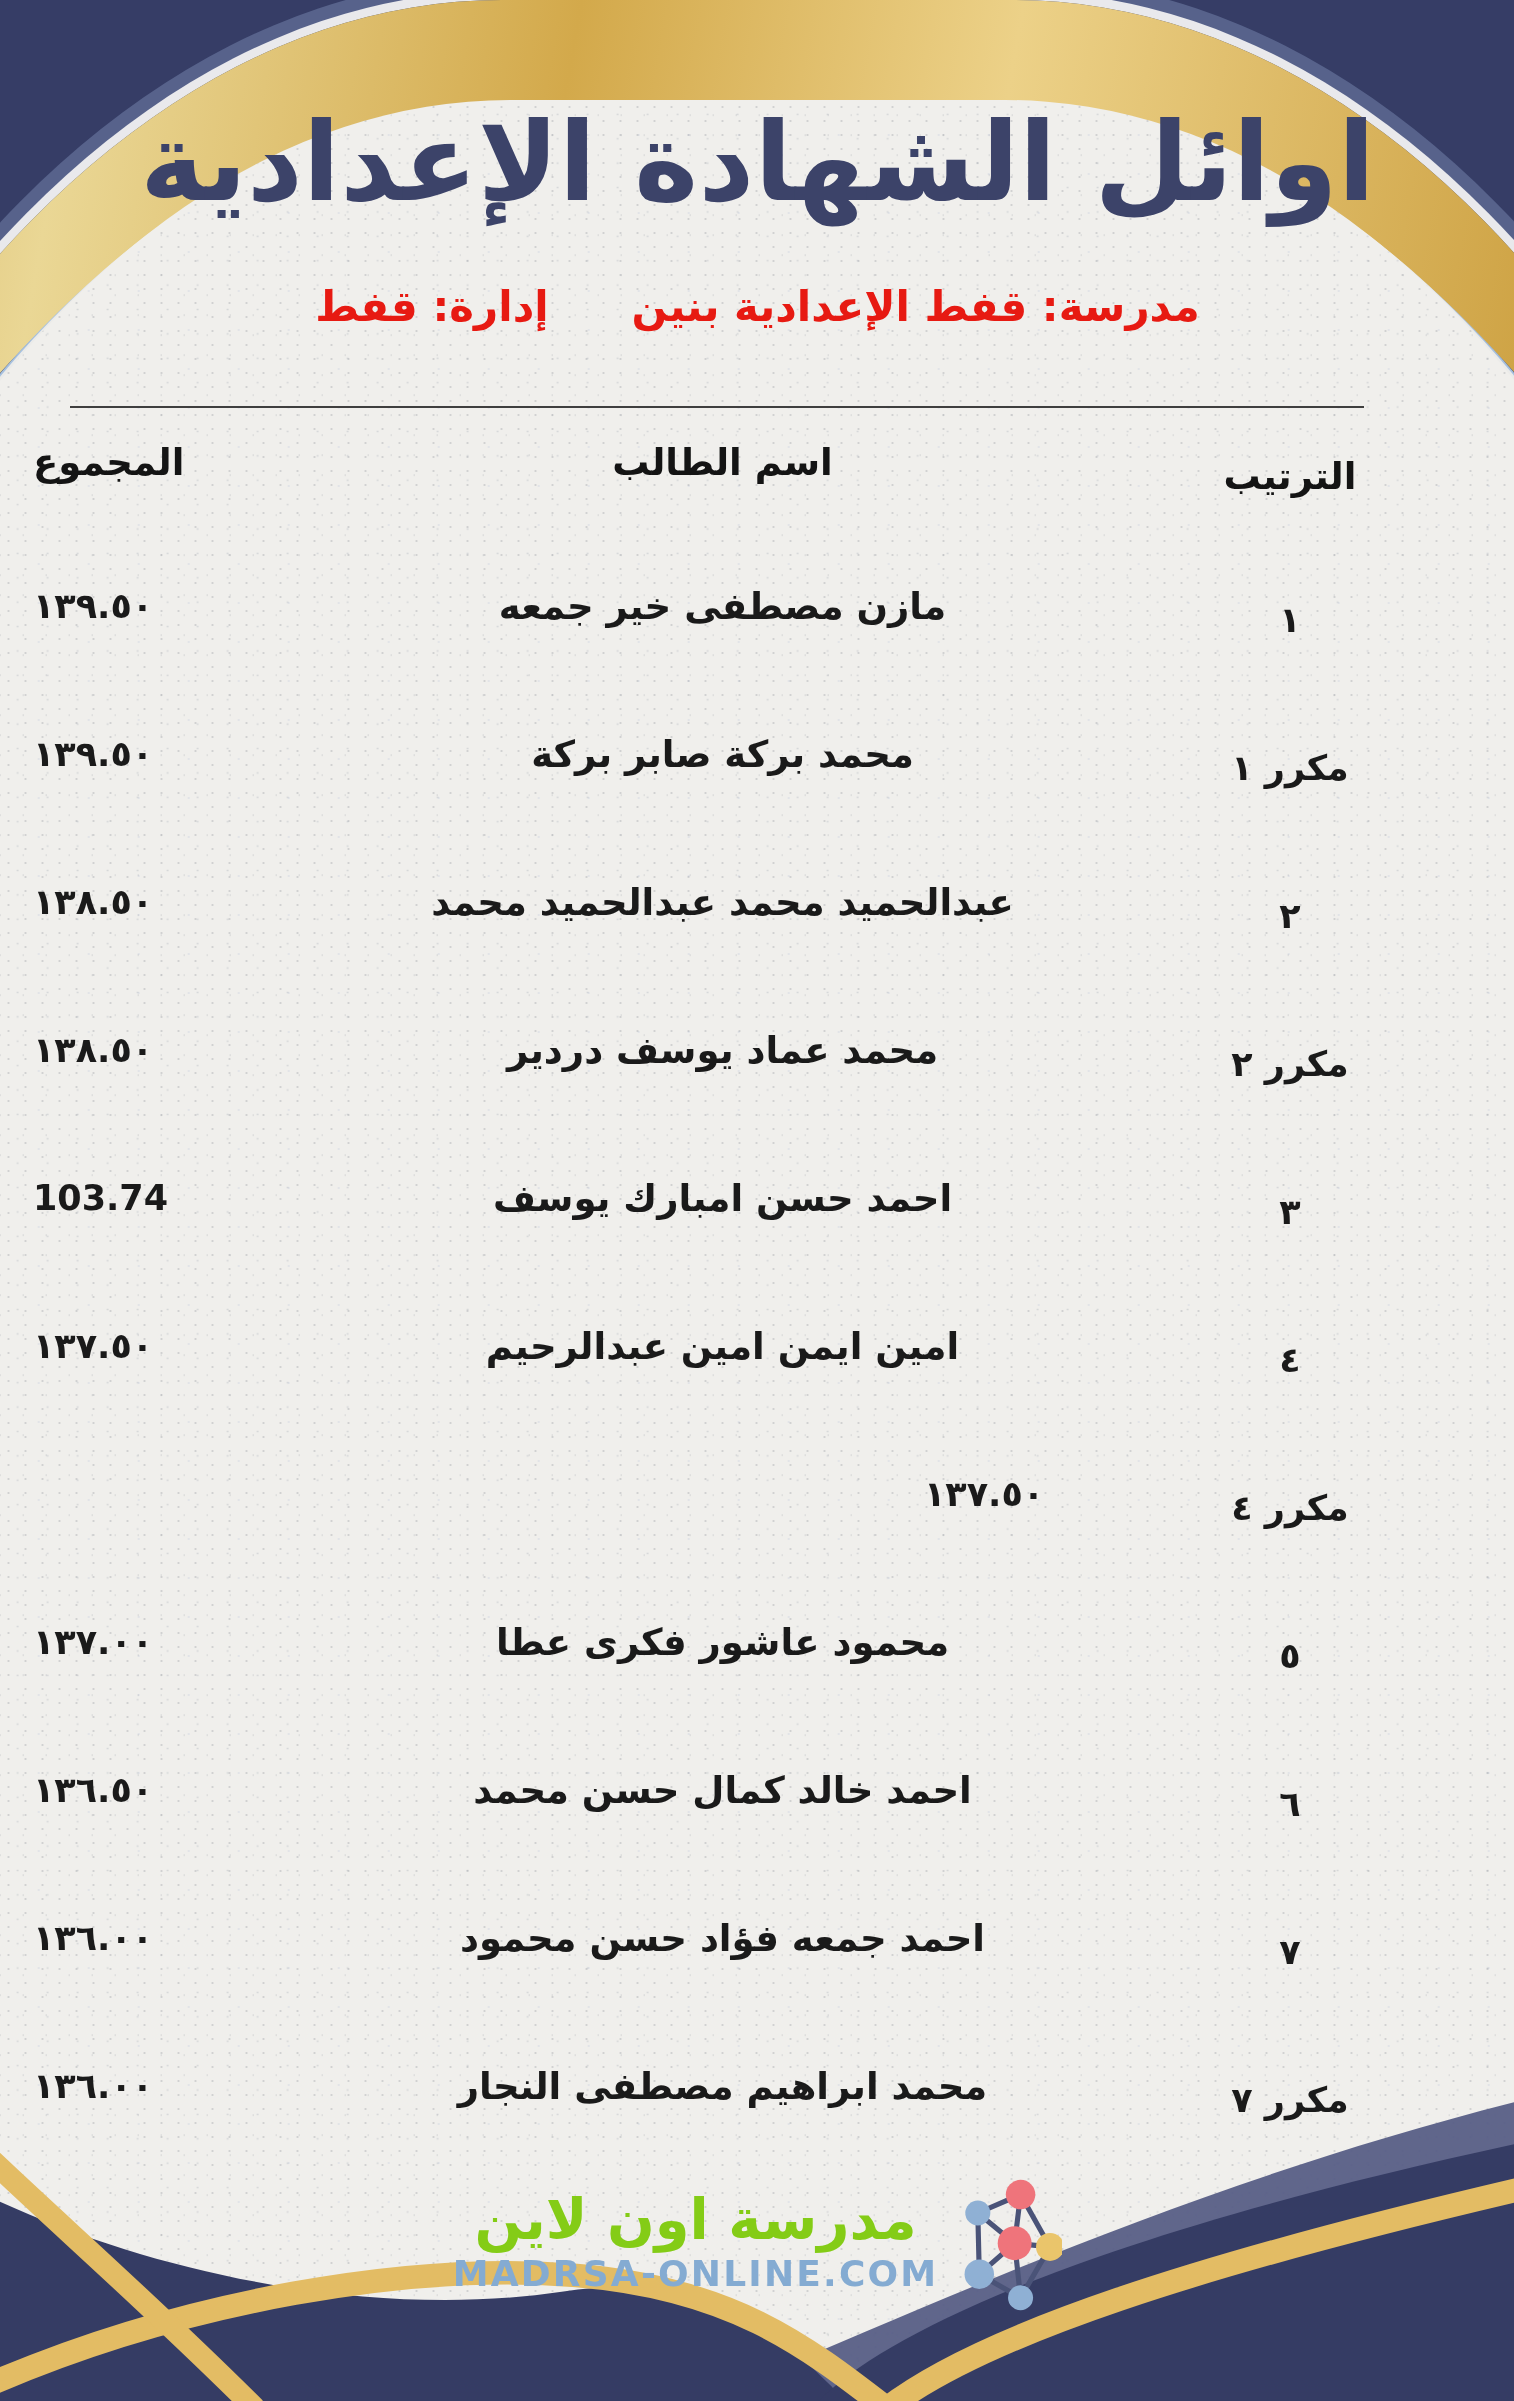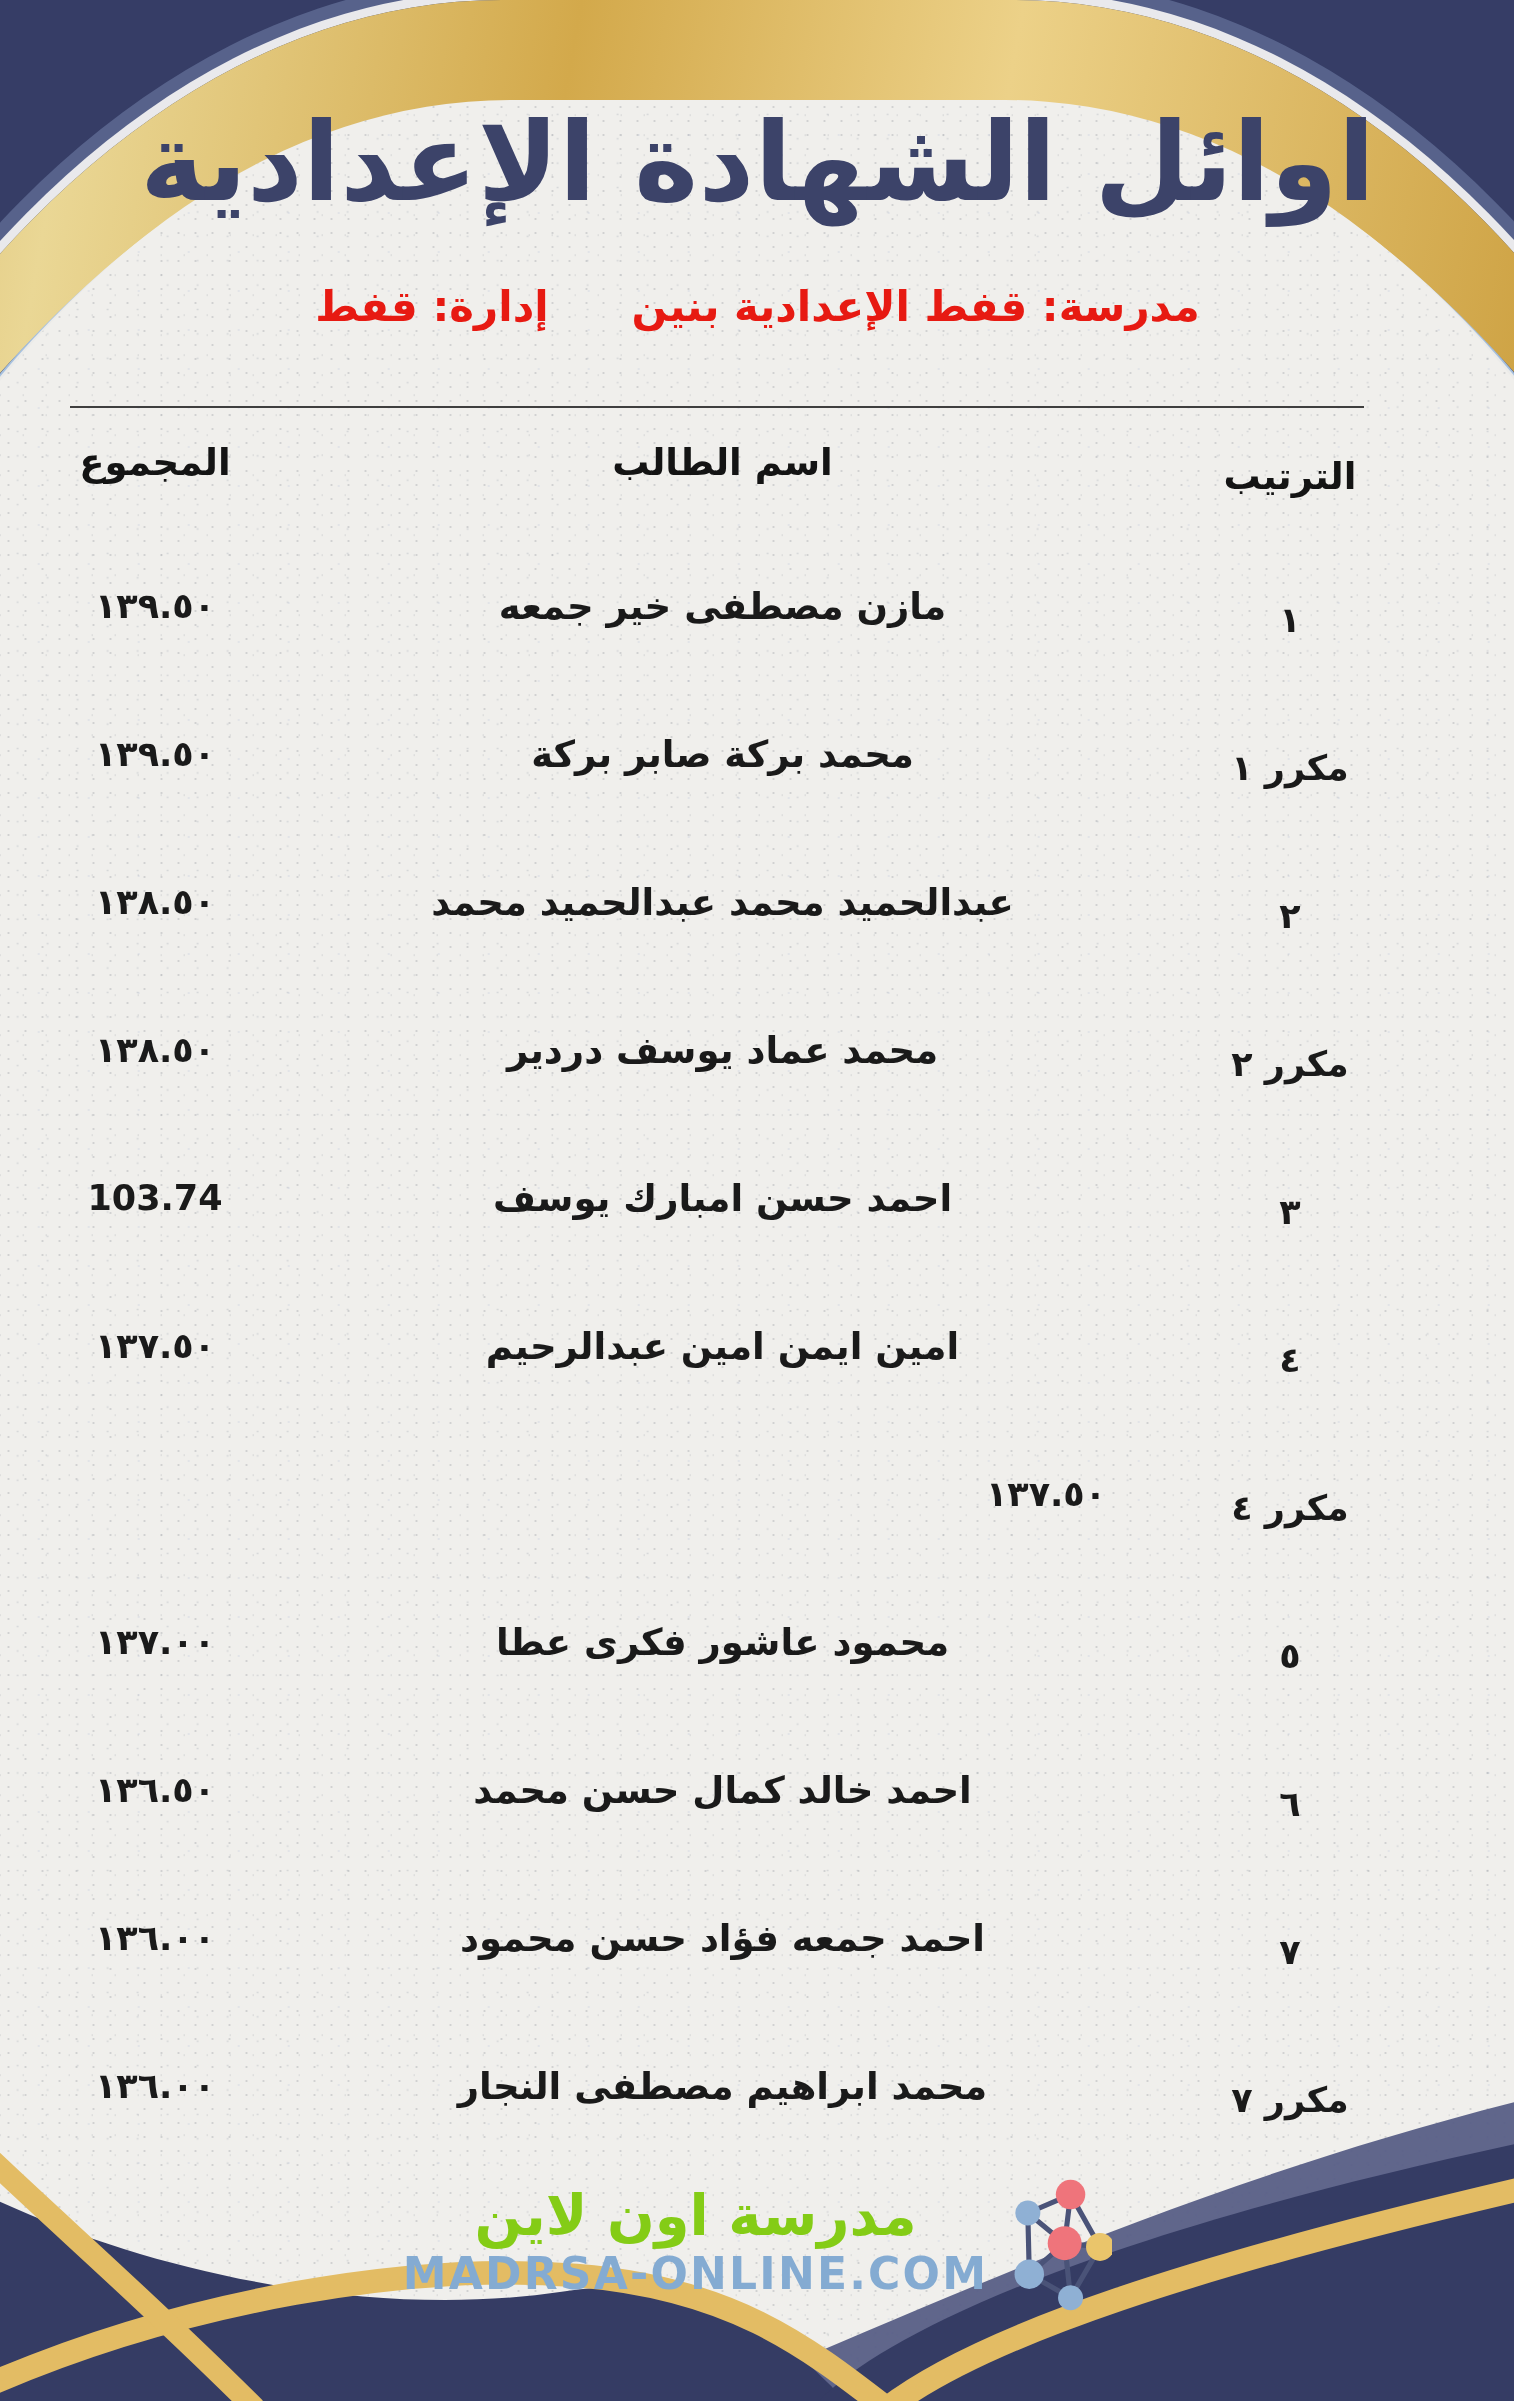--- a/index.html
+++ b/index.html
@@ -52,32 +52,32 @@
     position:absolute; top:406px; left:70px; right:151px; height:0;
     border:none; border-top:2.2px solid #3f3f3f; margin:0;
   }
   
   .tbl{position:absolute; top:392px; left:33px; right:103px; direction:rtl;}
   .row{display:flex; align-items:center; height:148px;}
   .row.head{height:140px;}
   .cell{color:#1a1a1a; font-weight:bold; white-space:nowrap;}
   .cell.rank{flex:0 0 244px; text-align:center; font-size:35px;margin-top:28px;}
   .cell.name{flex:1 1 auto; text-align:center; font-size:37px;}
-  .cell.total{flex:0 0 244px; text-align:center; font-size:35px;}
+  .cell.total{flex:0 0 244px; text-align:left; font-size:35px;}
   .row.head .cell{font-size:37px; color:#141414;}
   
   .wave{position:absolute; left:0; bottom:0; width:1515px; height:310px; z-index:8;}
   
   .footer{
     position:absolute; top:2171px; left:0; right:0; z-index:9;
     display:flex; justify-content:center; align-items:center; gap:19px;
   }
   .brand-text{display:flex; flex-direction:column; align-items:center; gap:4.4px;}
   .brand-ar{font-size:56px; font-weight:bold; color:#84cc16; direction:rtl; line-height:1.1;}
-  .brand-en{font-size:44px; font-weight:bold; color:#84abd2; letter-spacing:2.2px; line-height:1.05;}
+  .brand-en{font-size:36px; font-weight:bold; color:#84abd2; letter-spacing:2.2px; line-height:1.05;}
   .brand-icon{width:105px; height:140px;}
 </style>
 </head>
 <body>
 
 <div class="page">
 
   <div class="arc arc-gold"></div>
   <div class="arc arc-navy"></div>
   <div class="arc arc-blue"></div>

